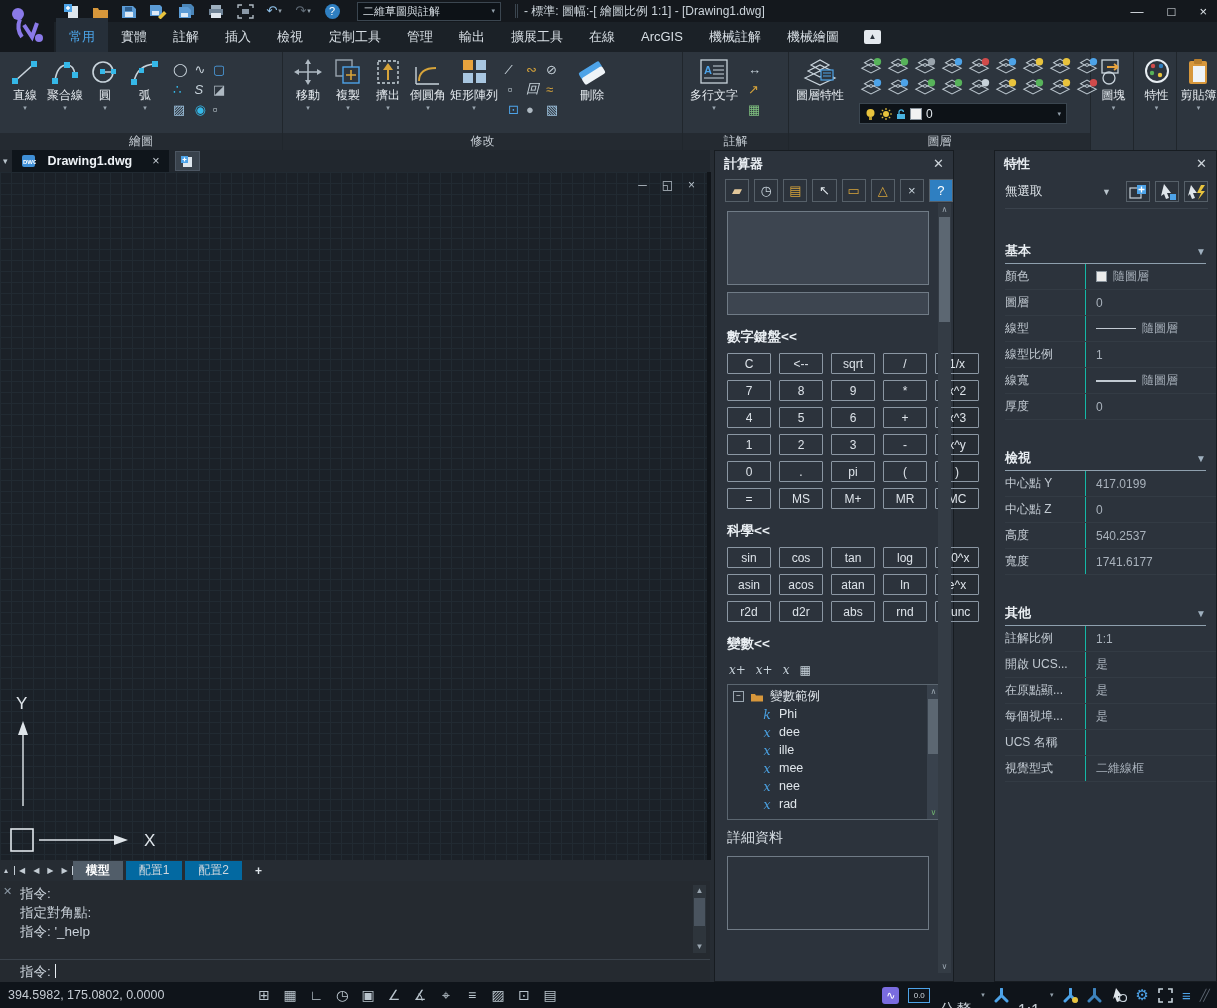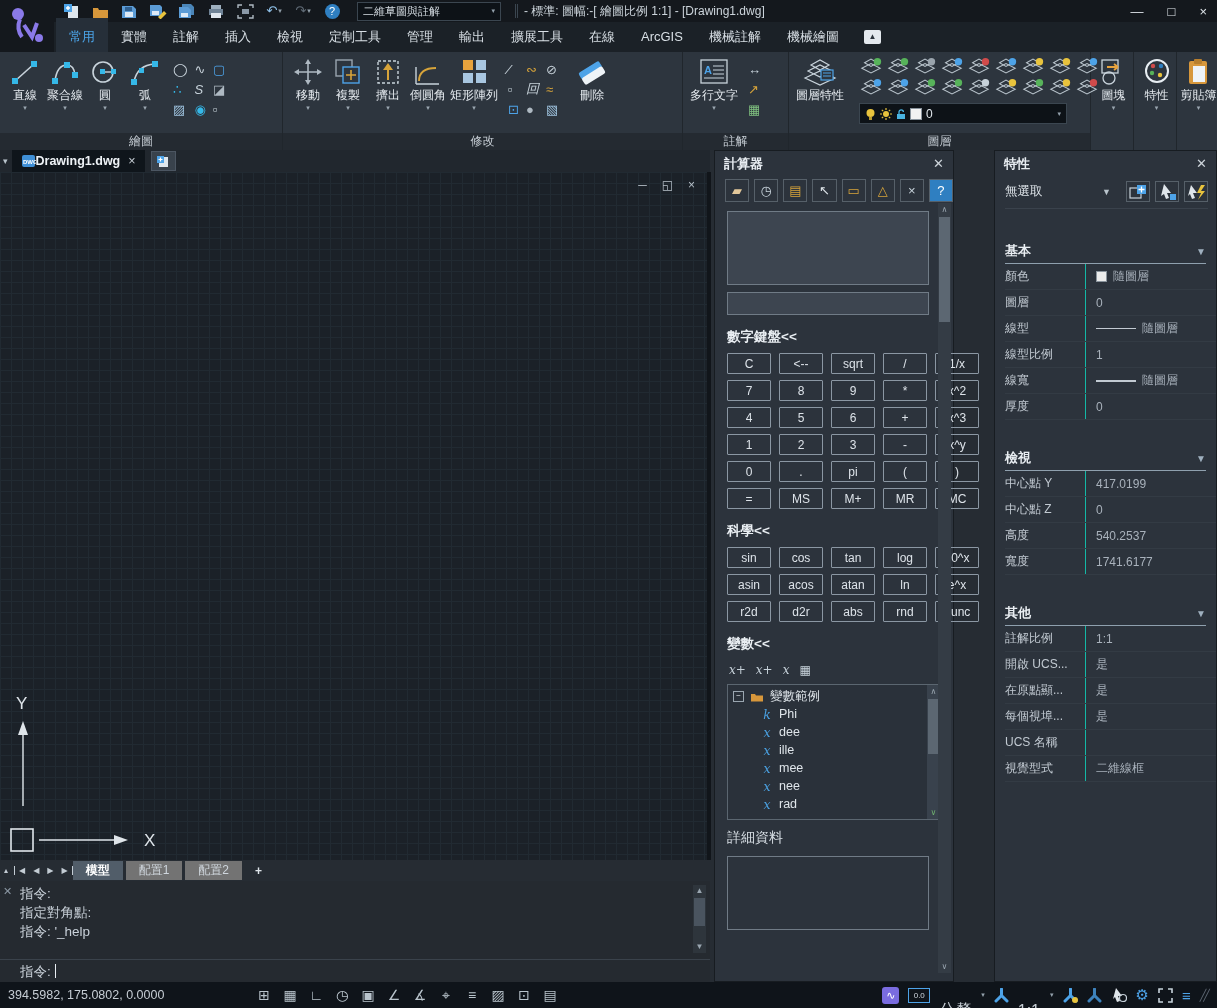--- a/index.html
+++ b/index.html
@@ -36,34 +36,34 @@
   .toolgrid{display:grid;grid-template-columns:repeat(3,auto);gap:4px 7px;margin:6px 4px 0 8px;}
   .stool{display:inline-flex;align-items:center;gap:2px;height:16px;font-size:13px;}
   .lgrid{display:grid;grid-template-columns:repeat(9,25px);gap:2px;position:absolute;left:70px;top:4px;}
   .ltool{width:24px;height:19px;}
   .lcombo{position:absolute;left:70px;top:51px;width:196px;height:19px;background:#0d1217;border:1px solid #3b4650;display:flex;align-items:center;gap:4px;padding:0 5px;}
   .lcombo .cswatch{width:10px;height:10px;background:#f2f2f2;border:1px solid #8a949d;}
   .lcombo .cval{flex:1;font-size:12px;color:#e2e8ed;}
   
   .doctabs{position:absolute;left:0;top:150px;width:710px;height:22px;background:#21272e;display:flex;align-items:center;}
   .dtabdd{margin:0 4px 0 3px;font-size:9px;color:#b9c4cc;}
-  .dtab{display:flex;align-items:center;gap:0;background:#0f151b;height:22px;padding:0 9px;color:#eef2f6;font-weight:bold;font-size:12.5px;}
+  .dtab{display:flex;align-items:center;gap:12px;background:#0f151b;height:22px;padding:0 9px;color:#eef2f6;font-weight:bold;font-size:12.5px;}
   .dtab .dclose{font-weight:normal;color:#c6cdd4;margin-left:8px;}
   .newtab{width:23px;height:18px;background:#39424c;border:1px solid #4c5662;margin-left:6px;display:flex;align-items:center;justify-content:center;}
   
   .canvas{position:absolute;left:0;top:172px;width:707px;height:688px;background:#1b2128;border-right:4px solid #11151a;
     background-image:linear-gradient(#212a32 1px,transparent 1px),linear-gradient(90deg,#212a32 1px,transparent 1px);
     background-size:11px 11px;}
   .vpctrl{position:absolute;right:12px;top:6px;display:flex;gap:15px;color:#b6c0c9;font-size:12px;}
   .ucs{position:absolute;left:6px;bottom:4px;}
   
   .laytabs{position:absolute;left:0;top:860px;width:710px;height:21px;background:#262c33;display:flex;align-items:center;font-size:12px;}
   .laymin{font-size:8px;color:#c3ccd4;margin:0 6px 0 4px;}
   .navbtn{color:#c3ccd4;font-size:8px;padding:0 4px;}
-  .ltab{padding:0 13px;height:19px;line-height:19px;background:#737373;color:#cfd6dd;margin-right:3px;}
+  .ltab{padding:0 13px;height:19px;line-height:19px;background:#0369a1;color:#cfd6dd;margin-right:3px;}
   .ltab[data-active="true"]{background:#515d69;color:#ffffff;font-weight:bold;}
   .addlay{padding:0 10px;color:#dfe5ea;font-weight:bold;}
   
   .cmd{position:absolute;left:0;top:881px;width:710px;height:101px;background:#252a30;color:#c9d1d9;font-size:13.5px;}
   .cmdclose{position:absolute;left:3px;top:4px;color:#8b97a3;font-size:11px;}
   .cmdhist{position:absolute;left:20px;top:3px;right:20px;}
   .cmdline{height:19px;line-height:19px;white-space:pre;}
   .cmdinput{position:absolute;left:0;bottom:0;width:100%;height:23px;border-top:1px solid #3a424b;box-sizing:border-box;padding:3px 0 0 20px;}
   .caret{display:inline-block;width:1.5px;height:14px;background:#e8edf2;vertical-align:-2px;margin-left:4px;}
   .cmdscroll{position:absolute;right:4px;top:4px;width:13px;height:68px;background:#2e353c;}

